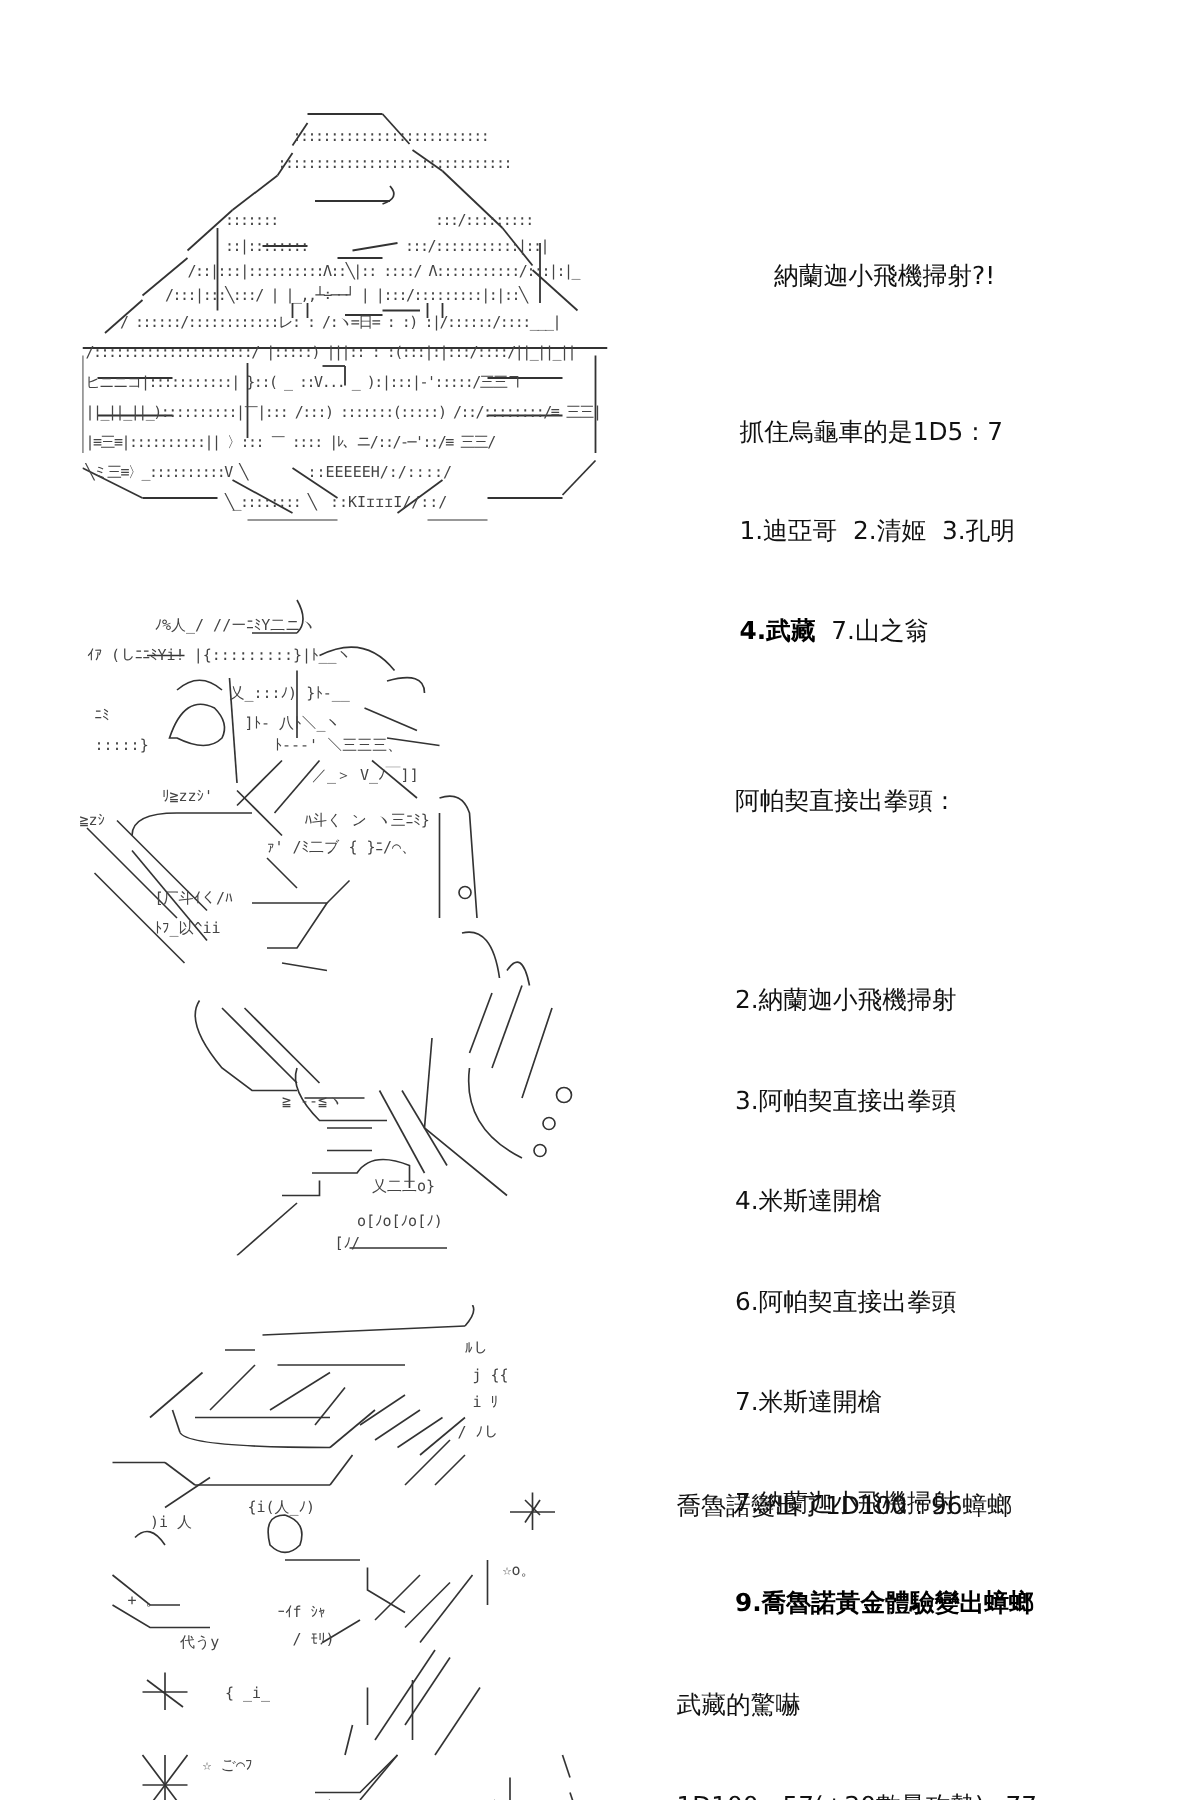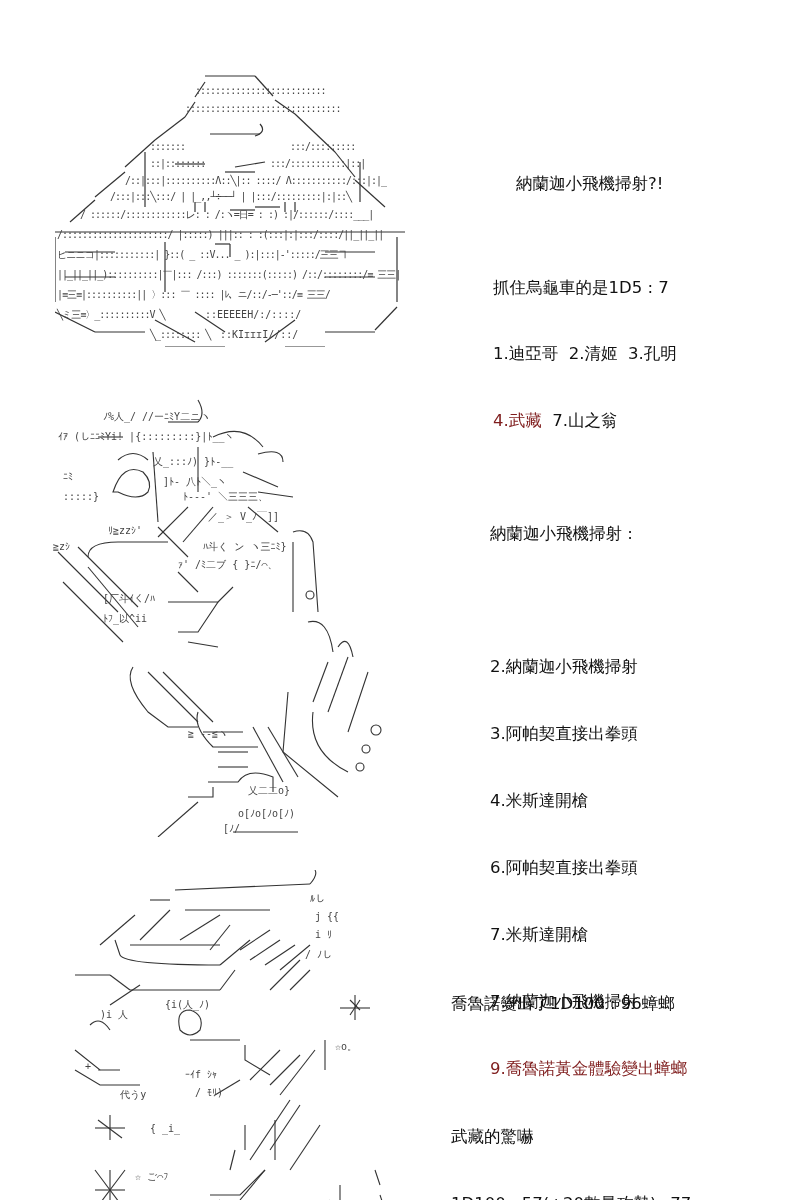--- a/index.html
+++ b/index.html
@@ -31,21 +31,21 @@
   .art svg { display: block; }
   .text-block {
     position: absolute;
     font-family: "DejaVu Sans", sans-serif;
     font-size: 16.5px;
     line-height: 22.3px;
     color: #111111;
     white-space: pre;
   }
   .line { display: block; height: 22.3px; }
-  .red { color: #7f1d1d; }
+  .red { color: #000000; font-weight: bold; }
   .gap { display: block; height: 22.3px; }
 </style>
 </head>
 <body>
 
 <section class="panel" style="top:0;height:340px;">
   <div class="art" style="left:55px;top:30px;width:350px;height:285px;">
     <svg width="350" height="285" viewBox="0 0 350 285" xmlns="http://www.w3.org/2000/svg">
       <g fill="none" stroke="#333" stroke-width="1.2">
 
@@ -205,21 +205,21 @@
         <text x="55" y="230">ﾄﾌ_以^ii</text>
         <text x="140" y="345">≧ --≦ヽ</text>
         <text x="190" y="425">o[ﾉo[ﾉo[ﾉ)</text>
         <text x="175" y="440">[ﾉ/</text>
         <text x="200" y="402">乂二二o}</text>
       </g>
     </svg>
   </div>
 
   <div class="text-block" style="left:490px;top:138px;">
-    <span class="line">納蘭迦小飛機掃射 :</span>
+    <span class="line">阿帕契直接出拳頭 :</span>
     <span class="gap"></span>
     <span class="line">2.納蘭迦小飛機掃射</span>
     <span class="line">3.阿帕契直接出拳頭</span>
     <span class="line">4.米斯達開槍</span>
     <span class="line">6.阿帕契直接出拳頭</span>
     <span class="line">7.米斯達開槍</span>
     <span class="line">7.納蘭迦小飛機掃射</span>
     <span class="line red">9.喬魯諾黃金體驗變出蟑螂</span>
     
   </div>

